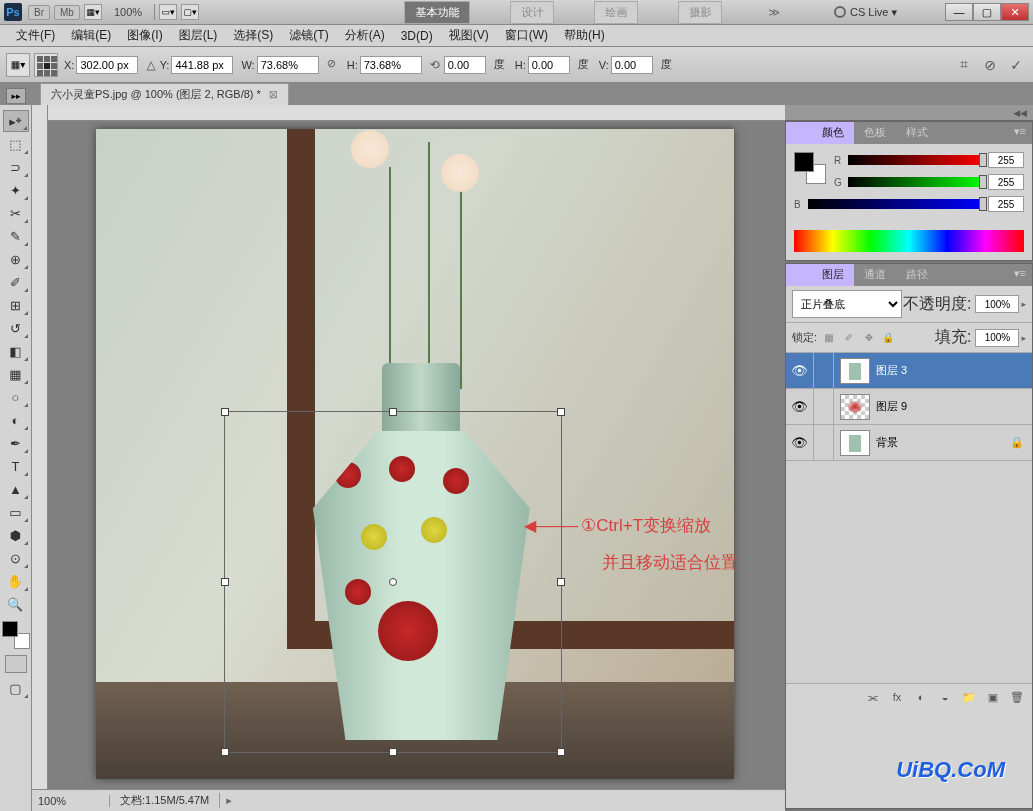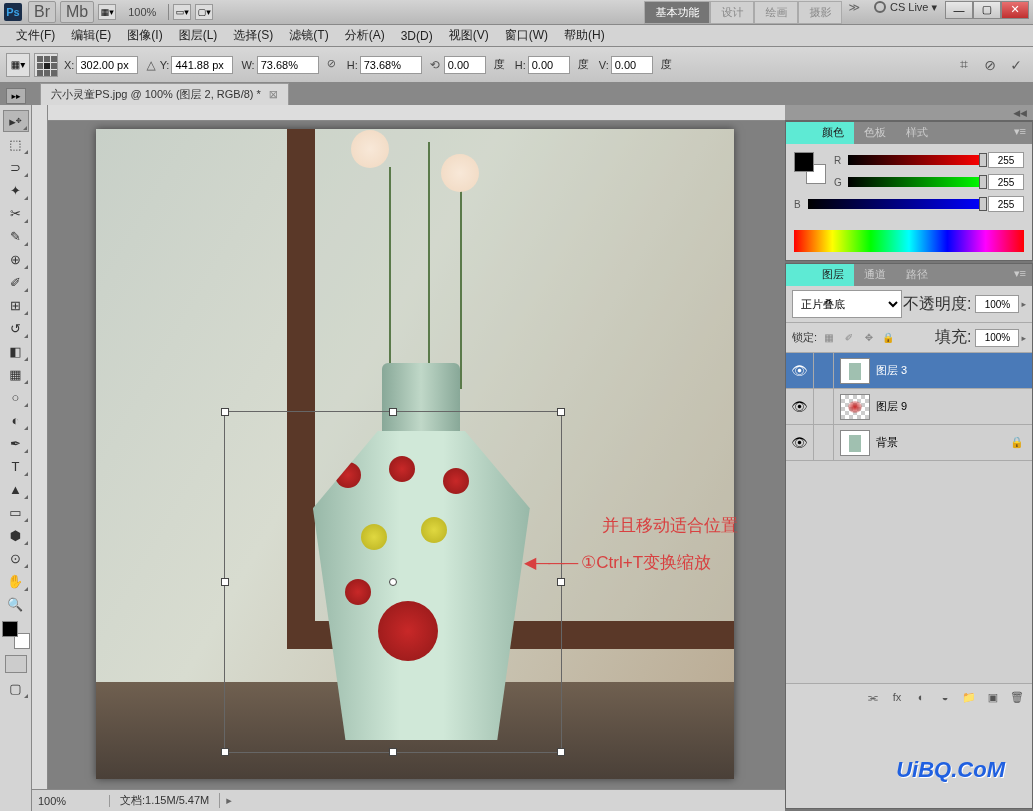--- a/index.html
+++ b/index.html
@@ -1,25 +1,25 @@
 <!DOCTYPE html>
 <html><head>
 <meta charset="utf-8">
 <style>
 * { margin: 0; padding: 0; box-sizing: border-box; font-family: "Microsoft YaHei", Arial, sans-serif; }
 body { background: #535353; width: 1033px; height: 811px; overflow: hidden; position: relative; }
 
 
 .titlebar { height: 25px; background: linear-gradient(#d4d4d4, #b8b8b8); display: flex; align-items: center; padding: 0 4px; border-bottom: 1px solid #888; }
 .ps-logo { width: 18px; height: 18px; background: #1a2e4a; color: #3ba3e8; font-size: 11px; font-weight: bold; display: flex; align-items: center; justify-content: center; border-radius: 2px; margin-right: 6px; }
-.title-btn { background: #c8c8c8; border: 1px solid #999; border-radius: 2px; padding: 1px 5px; margin-right: 4px; font-size: 16px; color: #555; cursor: pointer; }
+.title-btn { background: #c8c8c8; border: 1px solid #999; border-radius: 2px; padding: 1px 5px; margin-right: 4px; font-size: 10px; color: #555; cursor: pointer; }
 .title-icon { width: 18px; height: 16px; border: 1px solid #999; background: #ddd; margin-right: 4px; display: flex; align-items: center; justify-content: center; font-size: 9px; }
 .title-zoom { font-size: 11px; color: #444; margin: 0 8px; }
 .title-divider { width: 1px; height: 16px; background: #888; margin: 0 4px; }
-.workspace-tabs { margin-left: auto; display: flex; align-items: flex-start; }
+.workspace-tabs { margin-left: auto; display: flex; align-items: center; gap: 40px; }
 .ws-tab { padding: 3px 10px; font-size: 11px; color: #888; border: 1px solid #aaa; background: #d0d0d0; }
 .ws-tab.active { background: #757575; color: #fff; }
 .ws-chev { margin: 0 6px; font-size: 11px; color: #666; }
 .cslive { display: flex; align-items: center; font-size: 11px; color: #333; margin: 0 8px; }
 .cslive-icon { width: 12px; height: 12px; border: 2px solid #666; border-radius: 50%; margin-right: 4px; }
 .winbtns { display: flex; }
 .winbtn { width: 28px; height: 18px; border: 1px solid #888; background: linear-gradient(#e8e8e8, #c8c8c8); display: flex; align-items: center; justify-content: center; font-size: 11px; }
 .winbtn.close { background: linear-gradient(#e87070, #c03030); color: #fff; }
 
 
@@ -88,21 +88,21 @@
 .sb-zoom { width: 78px; padding: 0 6px; border-right: 1px solid #999; }
 .sb-info { padding: 0 10px; border-right: 1px solid #999; }
 .sb-expand { padding: 0 6px; color: #666; }
 
 
 .panels { width: 248px; background: #777; display: flex; flex-direction: column; }
 .panel-collapse { height: 16px; background: #999; border-bottom: 1px solid #666; display: flex; align-items: center; justify-content: flex-end; padding-right: 6px; font-size: 9px; color: #555; }
 .panel { background: #d4d4d4; border: 1px solid #666; margin-bottom: 2px; }
 .panel-tabs { display: flex; background: #888; height: 22px; }
 .ptab { padding: 3px 10px; font-size: 11px; color: #ccc; cursor: pointer; }
-.ptab.active { background: #5eead4; color: #222; padding-left: 36px; }
+.ptab.active { background: #c4b5fd; color: #222; padding-left: 36px; }
 .panel-menu { margin-left: auto; padding: 3px 6px; font-size: 11px; color: #ccc; }
 .color-body { padding: 8px; }
 .color-swatches { float: left; position: relative; width: 32px; height: 32px; margin-right: 8px; }
 .csw-bg { position: absolute; bottom: 0; right: 0; width: 20px; height: 20px; background: #fff; border: 1px solid #888; }
 .csw-fg { position: absolute; top: 0; left: 0; width: 20px; height: 20px; background: #000; border: 1px solid #888; }
 .slider-row { display: flex; align-items: center; margin-bottom: 6px; }
 .slider-label { width: 14px; font-size: 10px; color: #555; }
 .slider-track { flex: 1; height: 10px; position: relative; margin-right: 4px; }
 .slider-track.r { background: linear-gradient(90deg, #000, #f00); }
 .slider-track.g { background: linear-gradient(90deg, #000, #0f0); }
@@ -291,22 +291,22 @@
           <div class="th tc"></div>
           <div class="th tr"></div>
           <div class="th ml"></div>
           <div class="th ctr"></div>
           <div class="th mr"></div>
           <div class="th bl"></div>
           <div class="th bc"></div>
           <div class="th br"></div>
         </div>
         <div class="annotation">
+          <div><span class="anno-arrow">◀———</span> <span>①Ctrl+T变换缩放</span></div>
           <div style="padding-left:78px">并且移动适合位置</div>
-          <div><span class="anno-arrow">◀———</span> <span>①Ctrl+T变换缩放</span></div>
         </div>
       </div>
     </div>
     <div class="statusbar">
       <div class="sb-zoom">100%</div>
       <div class="sb-info">文档:1.15M/5.47M</div>
       <div class="sb-expand">▸</div>
     </div>
   </div>
 

